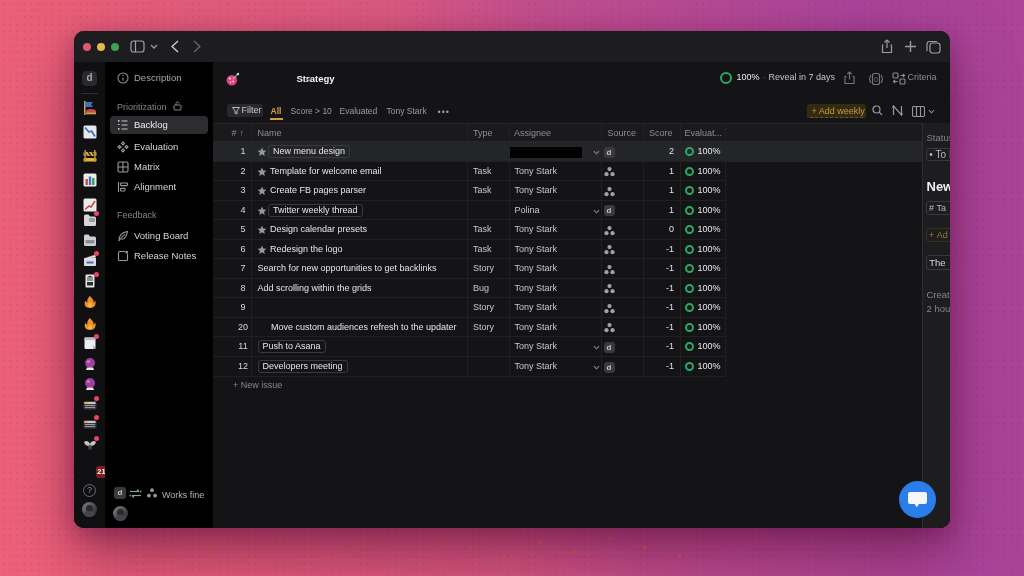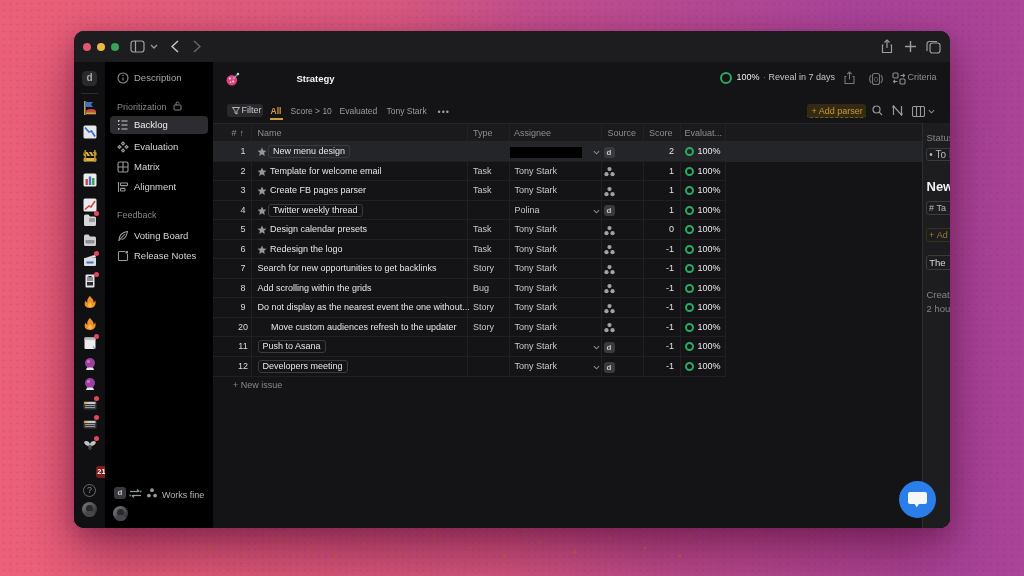--- a/index.html
+++ b/index.html
@@ -393,21 +393,21 @@
         </svg>
       <div class="abs" style="left:28.5px; top:43px; color:#c9c9cd; font-size:9px;">Filter</div>
       <div class="tab" style="left:57.5px; color:#d79a3e; font-weight:bold;">All</div>
       <div class="abs" style="left:56.5px; top:55.5px; width:13px; height:2px; background:#d79a3e;"></div>
       <div class="tab" style="left:77.5px;">Score &gt; 10</div>
       <div class="tab" style="left:126.5px;">Evaluated</div>
       <div class="tab" style="left:173.5px;">Tony Stark</div>
       <div class="tab" style="left:224.5px; letter-spacing:1px; font-size:9px; line-height:13px;">•••</div>
 
       <div class="abs" style="left:593.5px; top:42px; width:59px; height:13.5px; background:#332a12; border-radius:3px; border-bottom:1px dashed #6a5a28;"></div>
-      <div class="abs" style="left:598.5px; top:43.5px; color:#c9983f; font-size:9px;">+ Add parser</div>
+      <div class="abs" style="left:598.5px; top:43.5px; color:#c9983f; font-size:9px;">+ Add weekly</div>
       <svg class="abs" style="left:659px; top:43px;" width="11" height="11" viewBox="0 0 11 11" fill="none" stroke="#97979b" stroke-width="1.2">
           <circle cx="4.5" cy="4.5" r="3.5"></circle>
           <line x1="7.2" y1="7.2" x2="10" y2="10"></line>
         </svg>
       <svg class="abs" style="left:679px; top:43px;" width="11" height="11" viewBox="0 0 11 11" fill="none" stroke="#97979b" stroke-width="1.2">
           <path d="M1.5 10 V1 l8 9 V1"></path>
           <path d="M1.5 1 l-1 1.5 M1.5 1 l1 1.5 M9.5 10 l-1 -1.5 M9.5 10 l1 -1.5"></path>
         </svg>
       <svg class="abs" style="left:698.5px; top:43.5px;" width="13" height="11" viewBox="0 0 13 11" fill="none" stroke="#97979b" stroke-width="1.1">
           <rect x="0.5" y="0.5" width="12" height="10" rx="1.5"></rect>
@@ -564,21 +564,20 @@
               <circle cx="6" cy="3.3" r="2.3"></circle>
               <circle cx="2.7" cy="8.9" r="2.3"></circle>
               <circle cx="9.3" cy="8.9" r="2.3"></circle>
             </svg>
         <div class="cell" style="left:420px; width:41px; text-align:right; color:#e2e2e4;">-1</div>
         <div class="pct"><span class="oring"></span>100%</div>
         <div class="rline"></div>
       </div>
       <div class="row" style="">
         <div class="num">9</div>
-        <div class="cell" style="left:44.5px;">Do not display as the nearest event the one without...</div>
         <div class="cell gray" style="left:260px;">Story</div>
         <div class="cell gray" style="left:301.5px;">Tony Stark</div>
         <svg class="abs" style="left:390.5px; top:4.5px;" width="11" height="11" viewBox="0 0 12 12" fill="#a2a2a6">
               <circle cx="6" cy="3.3" r="2.3"></circle>
               <circle cx="2.7" cy="8.9" r="2.3"></circle>
               <circle cx="9.3" cy="8.9" r="2.3"></circle>
             </svg>
         <div class="cell" style="left:420px; width:41px; text-align:right; color:#e2e2e4;">-1</div>
         <div class="pct"><span class="oring"></span>100%</div>
         <div class="rline"></div>

